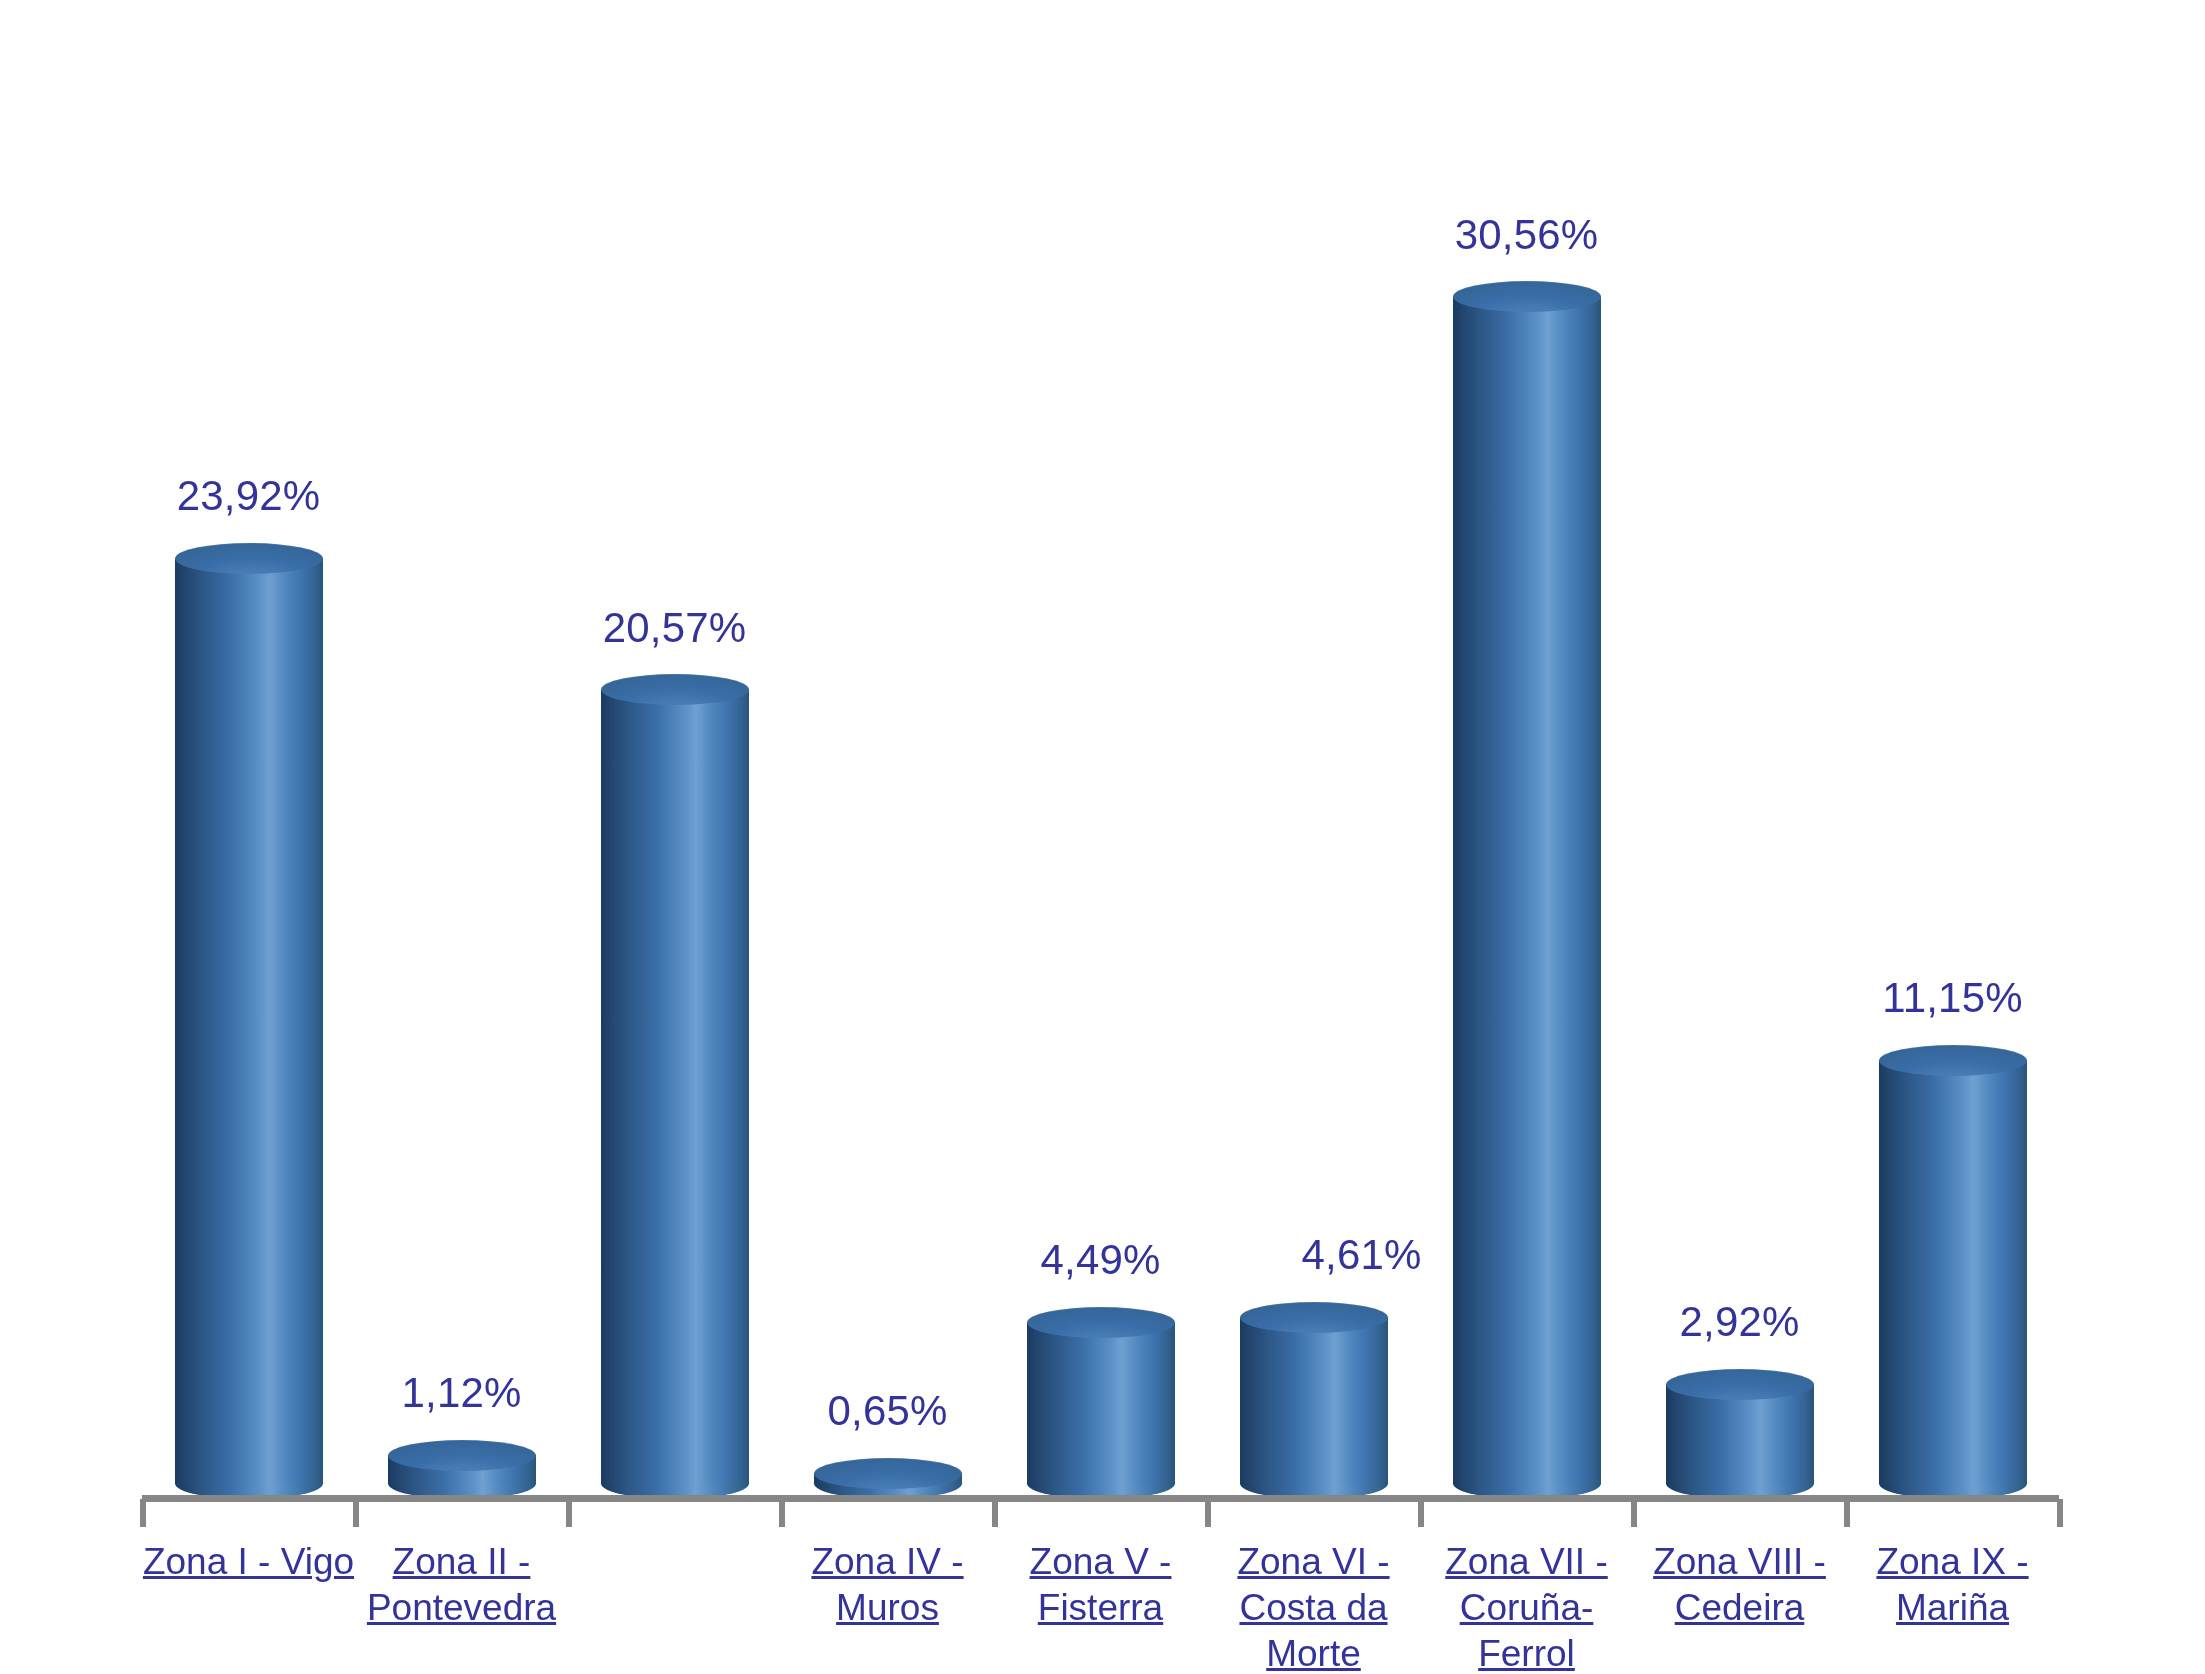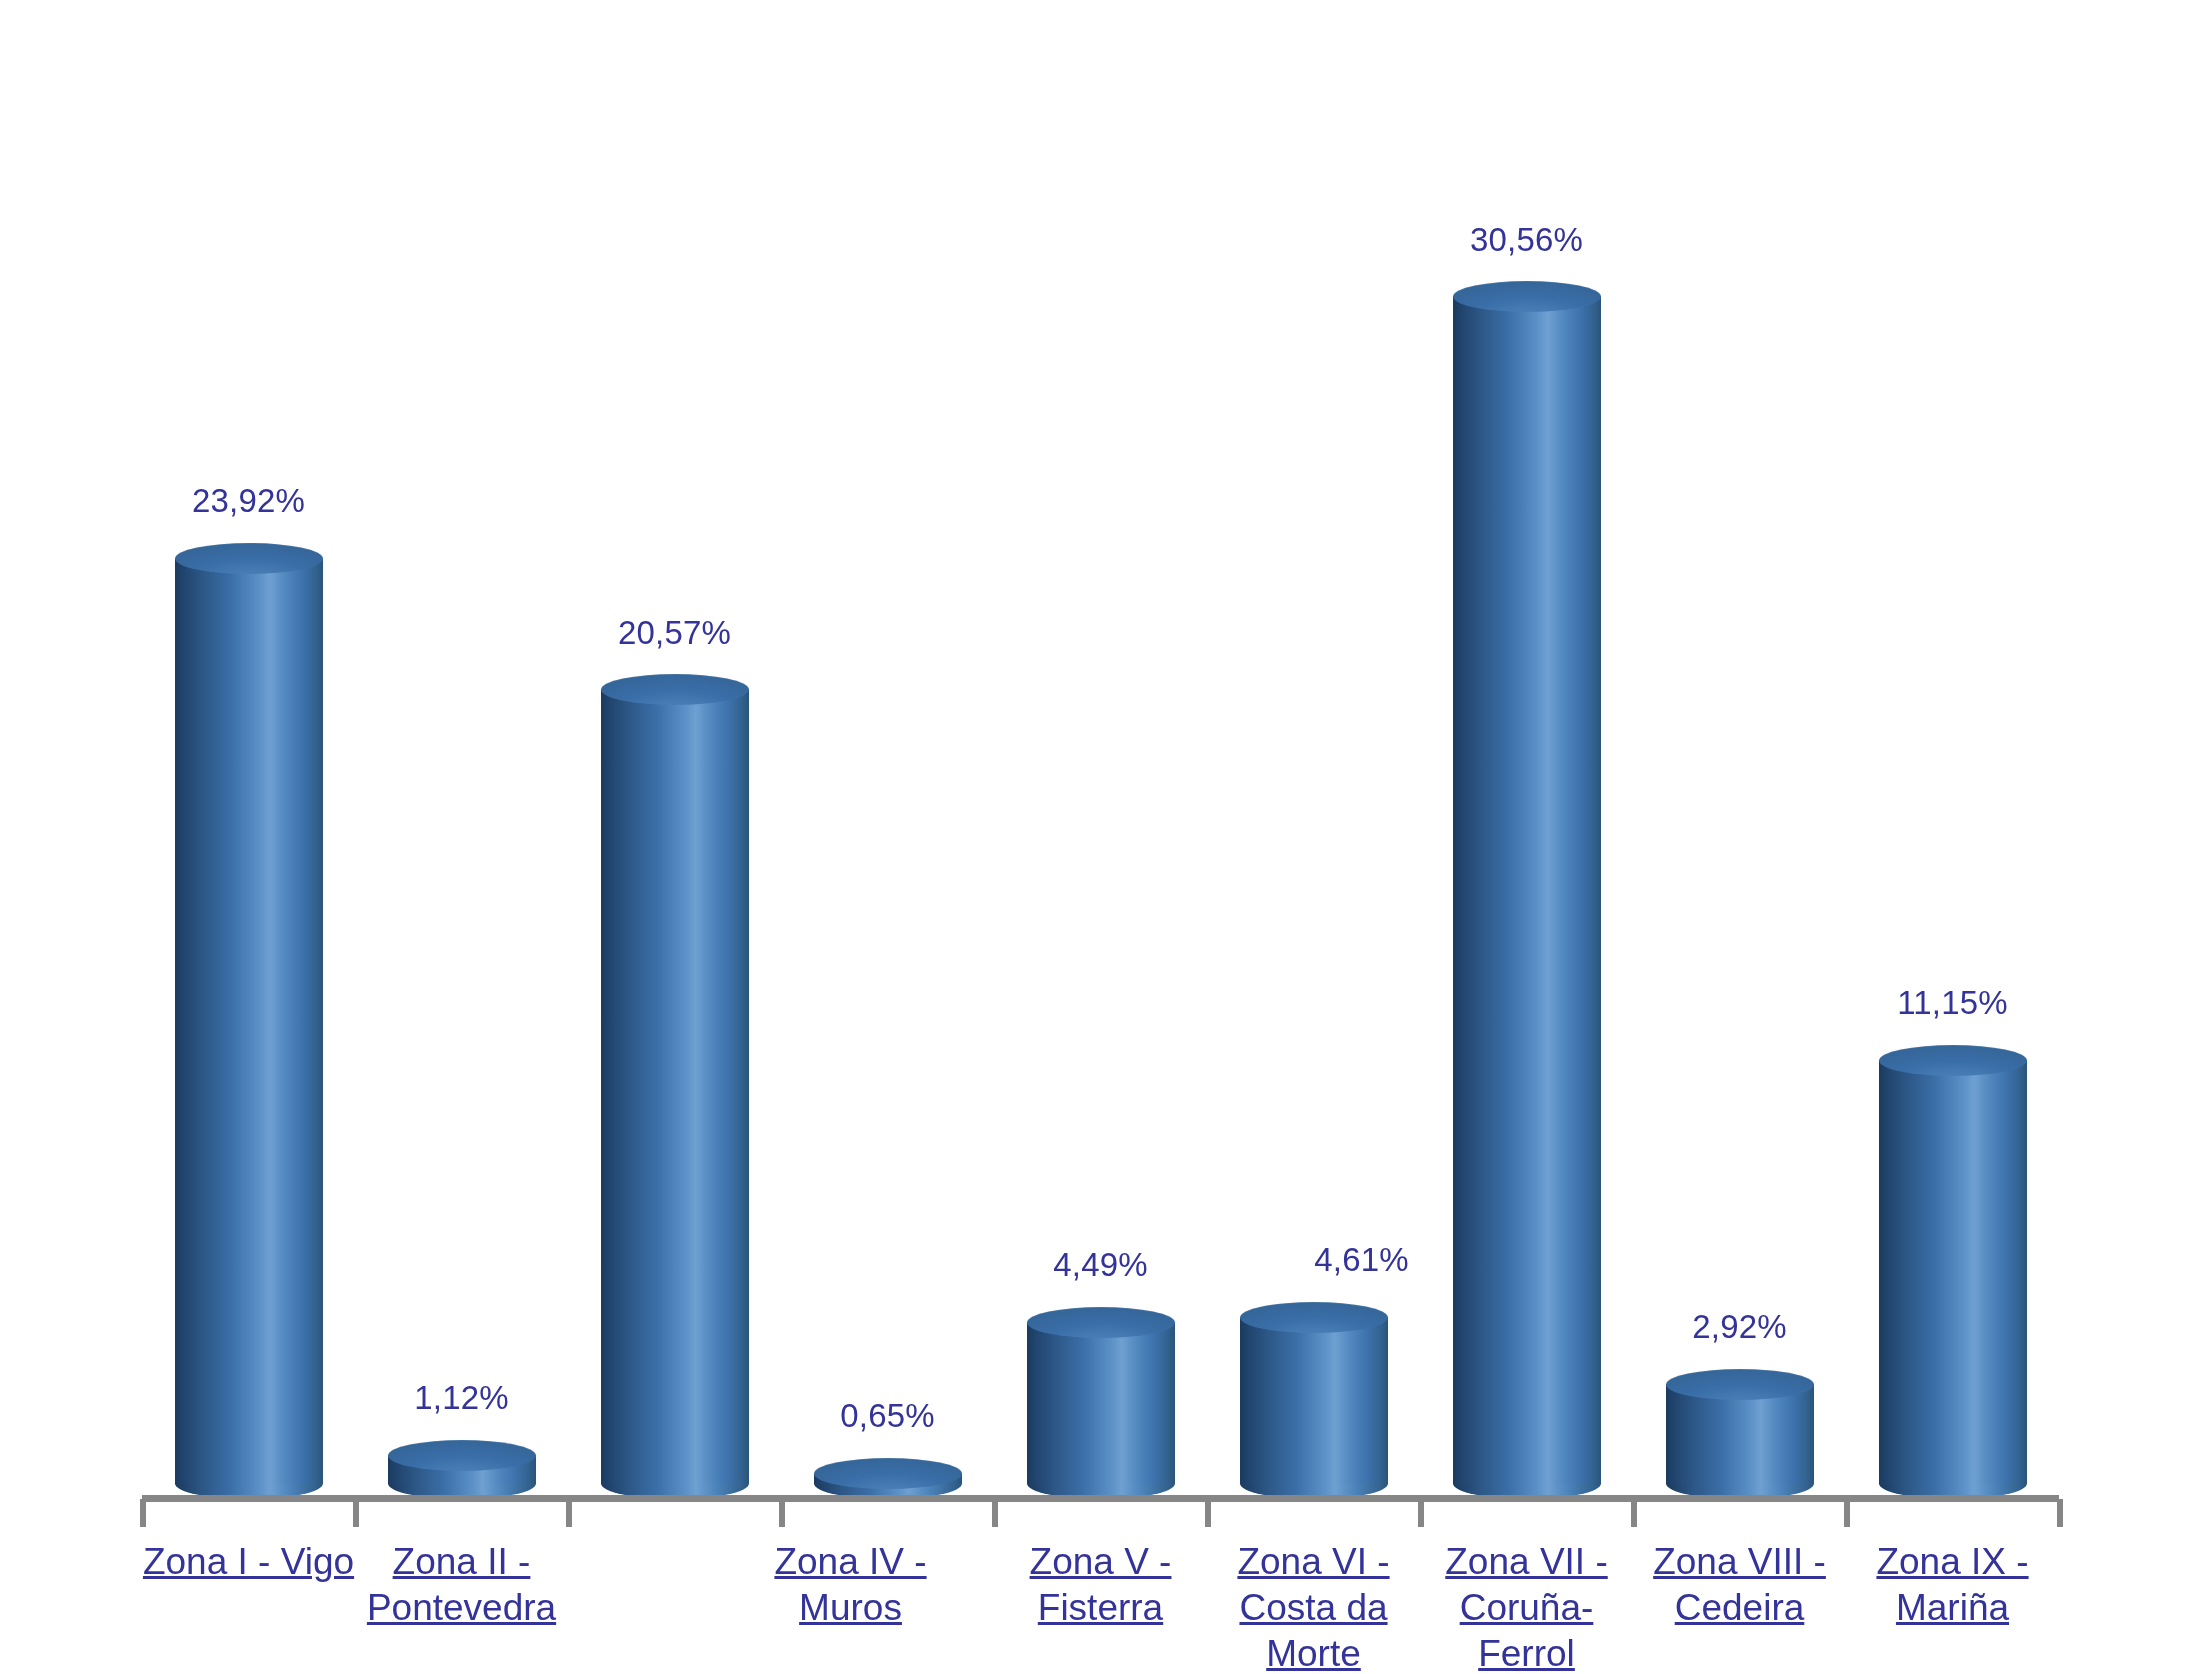--- a/index.html
+++ b/index.html
@@ -95,21 +95,21 @@
     box-shadow: inset 0 0.8px 0 rgba(255,255,255,0.10);
   }
 
   
   .data-label {
     position: absolute;
     left: 50%;
     transform: translateX(-50%);
     white-space: nowrap;
     color: #333399;
-    font-size: 33px;
+    font-size: 42px;
     font-family: "Liberation Sans", sans-serif;
     letter-spacing: 0.2px;
   }
 
   
   #axis-line {
     position: absolute;
     left: 142px;
     top: 1495px;
     width: 1917px;
@@ -226,21 +226,21 @@
   <div id="axis-line"></div>
 
   <div id="cat-labels">
       <div class="cat-label" style="left: 0px; width: 213px;">
         <div>Zona I - Vigo</div>
       </div>
       <div class="cat-label" style="left: 213px; width: 213px;">
         <div>Zona II -</div>
         <div>Pontevedra</div>
       </div>
-      <div class="cat-label" style="left: 602px; width: 213px;">
+      <div class="cat-label" style="left: 639px; width: 213px;">
         <div>Zona IV -</div>
         <div>Muros</div>
       </div>
       <div class="cat-label" style="left: 852px; width: 213px;">
         <div>Zona V -</div>
         <div>Fisterra</div>
       </div>
       <div class="cat-label" style="left: 1065px; width: 213px;">
         <div>Zona VI -</div>
         <div>Costa da</div>

